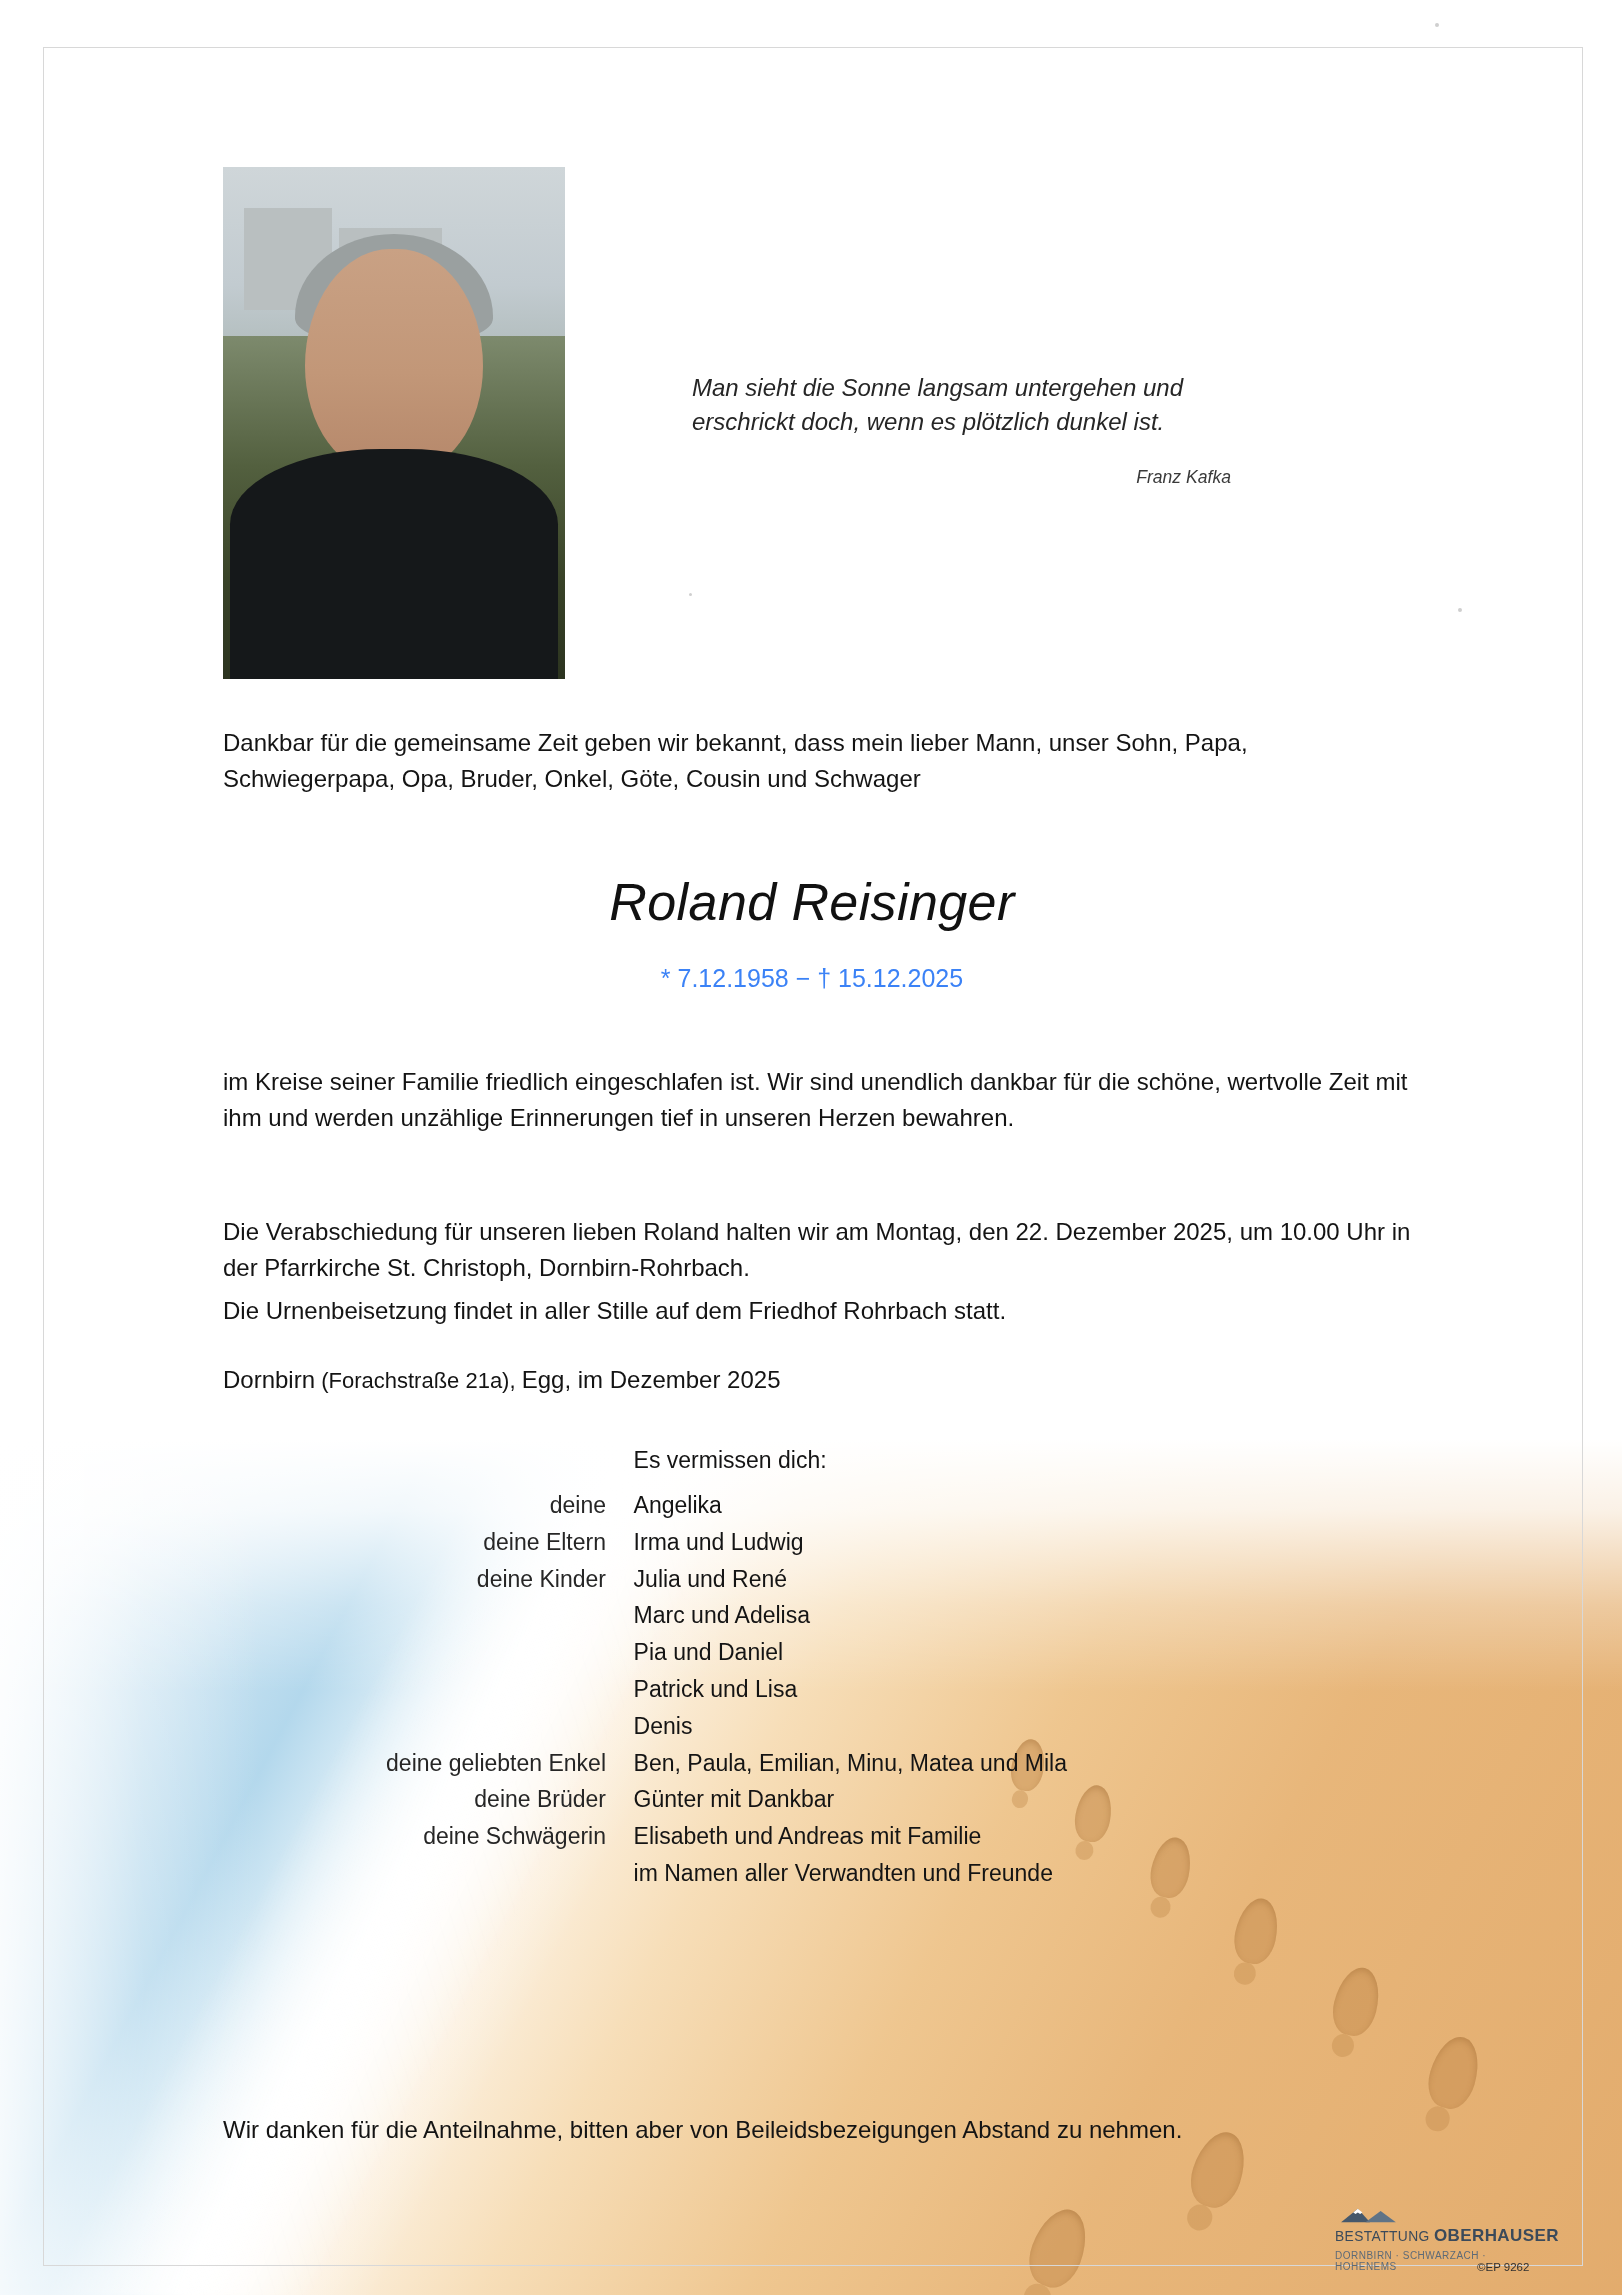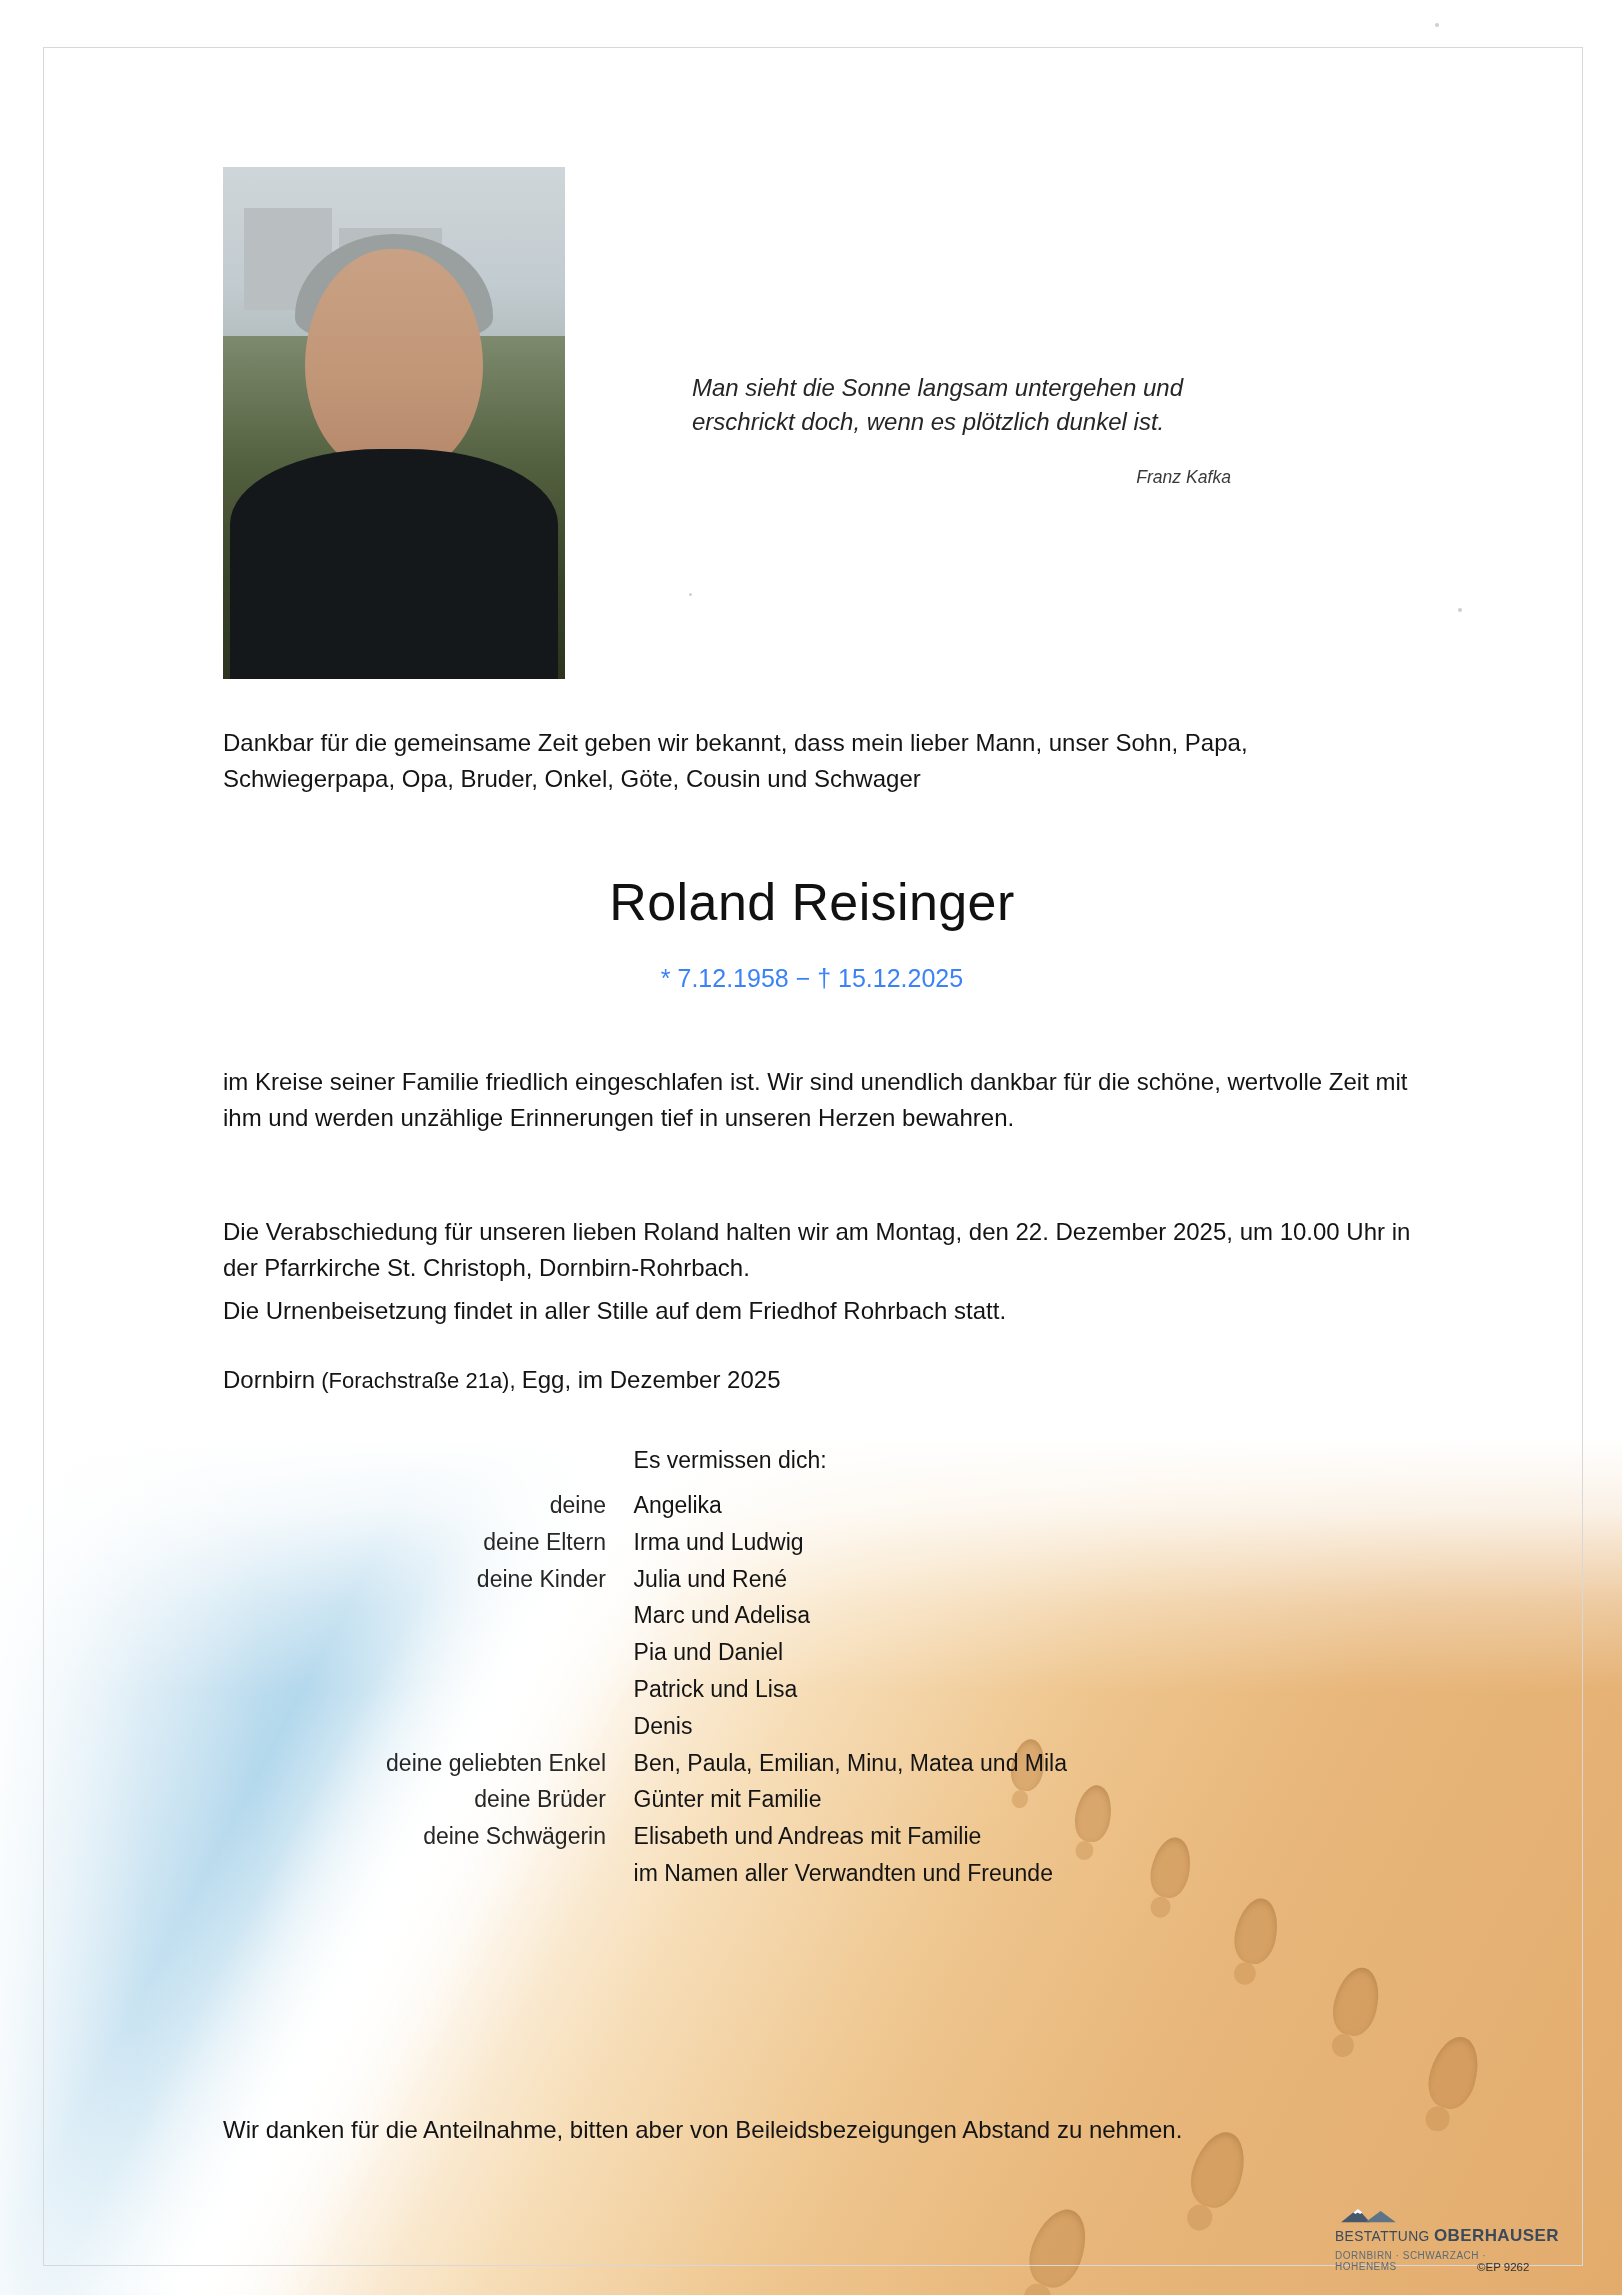--- a/index.html
+++ b/index.html
@@ -194,20 +194,21 @@
   }
   .name {
     position: absolute;
     left: 223px;
     top: 872px;
     width: 1178px;
     text-align: center;
     font-size: 52px;
     letter-spacing: 0.4px;
     color: #111111;
+    font-style: italic;
   }
   .dates {
     position: absolute;
     left: 223px;
     top: 964px;
     width: 1178px;
     text-align: center;
     font-size: 25px;
     color: #3b82f6;
   }
@@ -390,21 +391,21 @@
         <tr>
           <td class="rel"></td>
           <td class="nm">Denis</td>
         </tr>
         <tr>
           <td class="rel">deine geliebten Enkel</td>
           <td class="nm">Ben, Paula, Emilian, Minu, Matea und Mila</td>
         </tr>
         <tr>
           <td class="rel">deine Brüder</td>
-          <td class="nm">Günter mit Familie</td>
+          <td class="nm">Günter mit Dankbar</td>
         </tr>
         <tr>
           <td class="rel">deine Schwägerin</td>
           <td class="nm">Elisabeth und Andreas mit Familie</td>
         </tr>
         <tr>
           <td class="rel"></td>
           <td class="nm">im Namen aller Verwandten und Freunde</td>
         </tr>
       </tbody>

